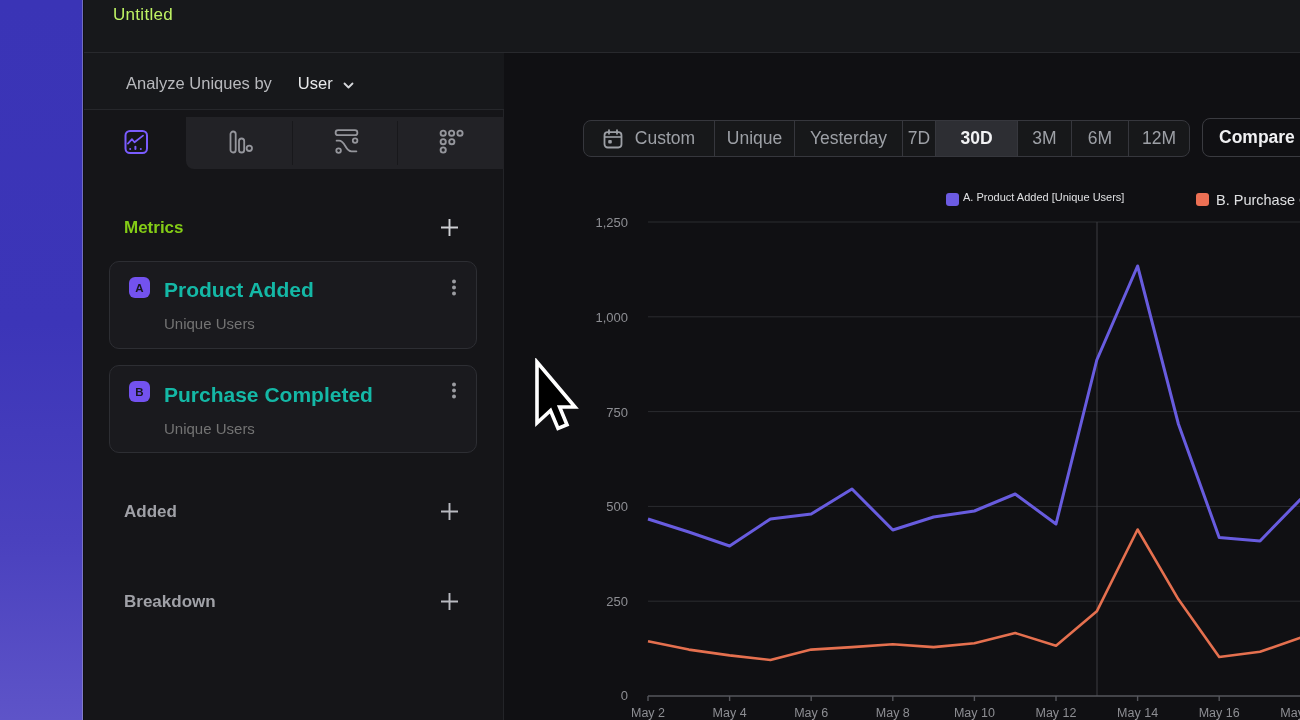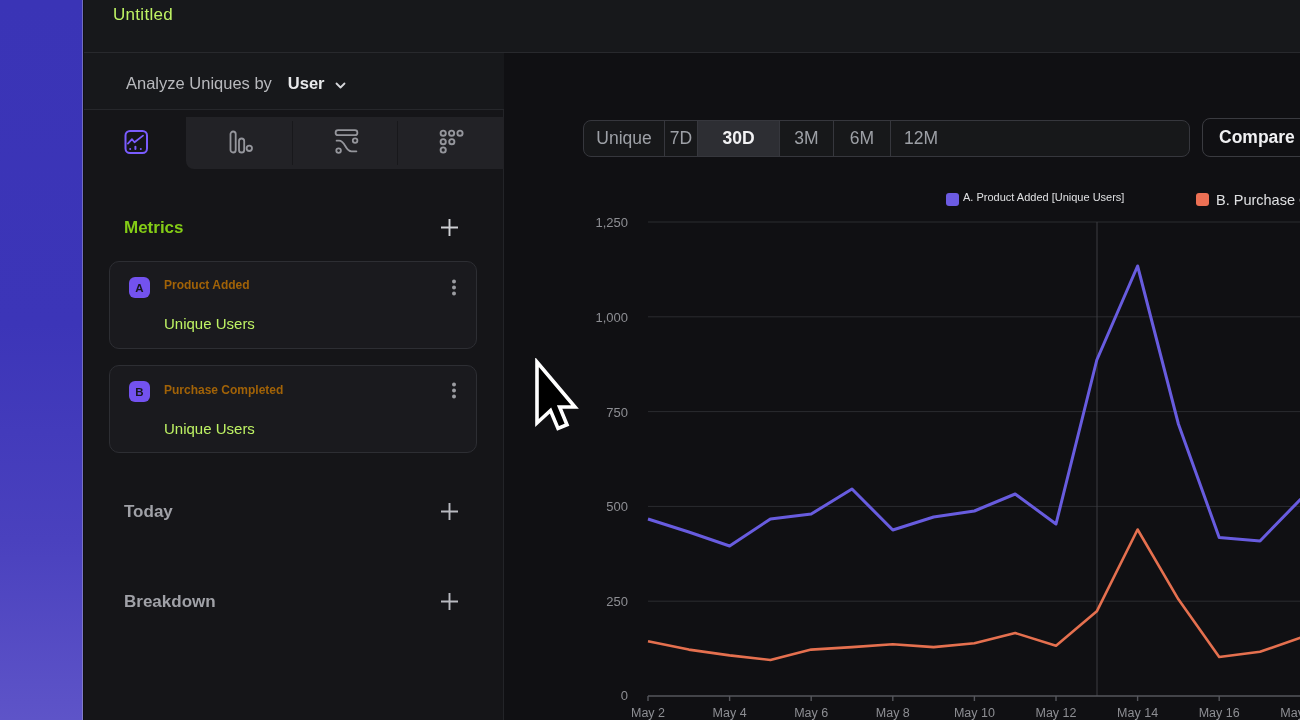--- a/index.html
+++ b/index.html
@@ -7,31 +7,31 @@
 .abs{position:absolute}
 
 .sidebar{left:0;top:0;width:83px;height:720px;background:linear-gradient(180deg,#3A34B6 0%,#3C35B8 45%,#4A41BE 75%,#5E54C8 100%);border-right:1.5px solid rgba(160,158,200,0.55)}
 
 .topbar{left:84px;top:0;width:1216px;height:53px;background:#17181B;border-bottom:1px solid #28292D}
 .untitled{left:113px;top:5px;font-size:17px;color:#bef264;letter-spacing:.3px}
 
 .panel{left:84px;top:53px;width:420px;height:667px;background:#151518;border-right:1px solid #232428}
 .phead{left:84px;top:53px;width:420px;height:57px;background:#17181B;border-bottom:1px solid #26272B}
 .analyze{left:126px;top:74px;font-size:16.5px;color:#B8B9BD}
-.analyze b{color:#E8E9EB;font-weight:700;margin-left:16px}
+.analyze b{color:#E8E9EB;font-weight:400;margin-left:26px}
 
 .tabblock{left:186px;top:117px;width:318px;height:52px;background:#222226;border-radius:0 0 0 8px}
 .tabsep{top:121px;width:1px;height:44px;background:#18181b}
 
 .sechead{font-size:17px;font-weight:700;color:#84cc16}
 .secgray{font-size:17px;font-weight:700;color:#A0A1A7}
 .card{left:109px;width:368px;height:88px;background:#1A1A1E;border:1px solid #2D2E33;border-radius:10px}
 .badge{left:129px;width:21px;height:21px;border-radius:6px;background:#7352EF;color:#17161F;font-size:11.5px;font-weight:700;display:flex;align-items:center;justify-content:center}
-.ctitle{left:164px;font-size:12px;font-weight:700;color:#a16207}
-.csub{left:164px;font-size:15px;color:#bef264}
+.ctitle{left:164px;font-size:21px;font-weight:700;color:#14b8a6}
+.csub{left:164px;font-size:15px;color:#737373}
 .kebab{left:450px;width:8px}
 
 .timebar{left:583px;top:120px;width:607px;height:37px;border:1px solid #36373D;border-radius:8px;display:flex;background:#17181a}
 .seg{height:100%;display:flex;align-items:center;justify-content:center;font-size:17.5px;color:#9DA0A6;border-left:1px solid #36373D}
 .seg:first-child{border-left:none}
 .seg.sel{background:#2D2E33;color:#F2F2F4;font-weight:700}
 .compare{left:1202px;top:118px;width:130px;height:39px;border:1px solid #3A3B40;border-radius:8px;color:#F0F0F2;font-size:17.5px;font-weight:700;display:flex;align-items:center;padding-left:16px}
 
 .lsq{top:193px;width:13px;height:13px;border-radius:3px}
 .ltext{top:191px;font-size:11px;color:#DFE0E2}
@@ -107,31 +107,40 @@
 <div class="abs ctitle" style="top:383px">Purchase Completed</div>
 <div class="abs csub" style="top:420px">Unique Users</div>
 <svg class="abs kebab" style="top:381px" width="8" height="20" viewBox="0 0 8 20">
     <g fill="#9B9CA1">
       <circle cx="4" cy="3.5" r="2"></circle>
       <circle cx="4" cy="9.5" r="2"></circle>
       <circle cx="4" cy="15.5" r="2"></circle>
     </g>
   </svg>
 
-<div class="abs secgray" style="left:124px;top:502px">Today</div>
+<div class="abs secgray" style="left:124px;top:502px">Added</div>
 <svg class="abs" style="left:440px;top:502px" width="19" height="19" viewBox="0 0 19 19">
     <path d="M9.5 1 V18 M1 9.5 H18" stroke="#B9BAC0" stroke-width="1.9"></path>
   </svg>
 <div class="abs secgray" style="left:124px;top:592px">Breakdown</div>
 <svg class="abs" style="left:440px;top:592px" width="19" height="19" viewBox="0 0 19 19">
     <path d="M9.5 1 V18 M1 9.5 H18" stroke="#B9BAC0" stroke-width="1.9"></path>
   </svg>
 
 <div class="abs timebar">
+  <div class="seg" style="width:130px">
+    <svg width="20" height="20" viewBox="0 0 20 20" style="margin-right:12px">
+        <rect x="1.5" y="3.2" width="17" height="15.3" rx="3.2" fill="none" stroke="#9DA0A6" stroke-width="1.8"></rect>
+        <path d="M1.5 8 H18.5" stroke="#9DA0A6" stroke-width="1.6"></path>
+        <path d="M6 1.2 V4.8 M14 1.2 V4.8" stroke="#9DA0A6" stroke-width="1.8" stroke-linecap="round"></path>
+        <rect x="5.2" y="11" width="3.6" height="3.6" rx="1" fill="#9DA0A6"></rect>
+      </svg>
+    Custom</div>
   <div class="seg" style="width:80px">Unique</div>
+  <div class="seg" style="width:108px">Yesterday</div>
   <div class="seg" style="width:33px">7D</div>
   <div class="seg sel" style="width:82px">30D</div>
   <div class="seg" style="width:54px">3M</div>
   <div class="seg" style="width:57px">6M</div>
   <div class="seg" style="width:61px">12M</div>
 </div>
 <div class="abs compare">Compare</div>
 
 <div class="abs lsq" style="left:946px;background:#6C5BE2"></div>
 <div class="abs ltext" style="left:963px">A. Product Added [Unique Users]</div>

